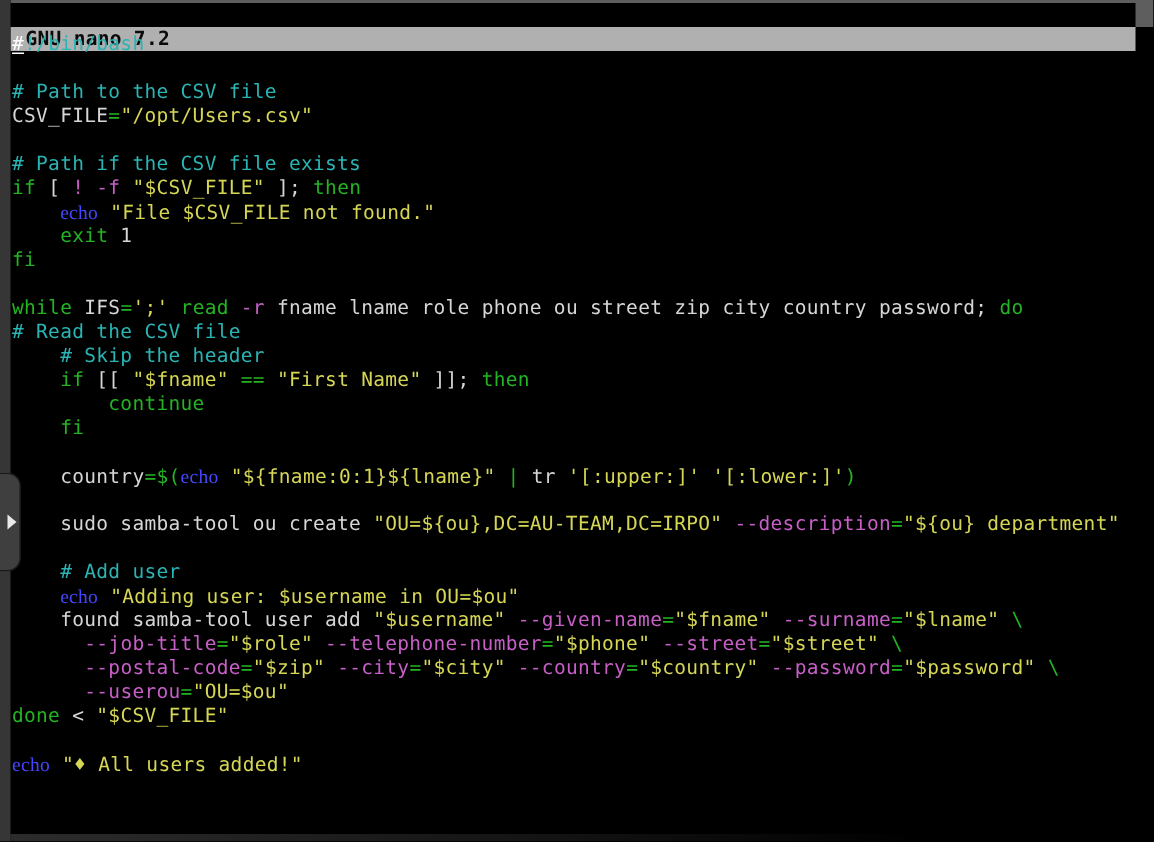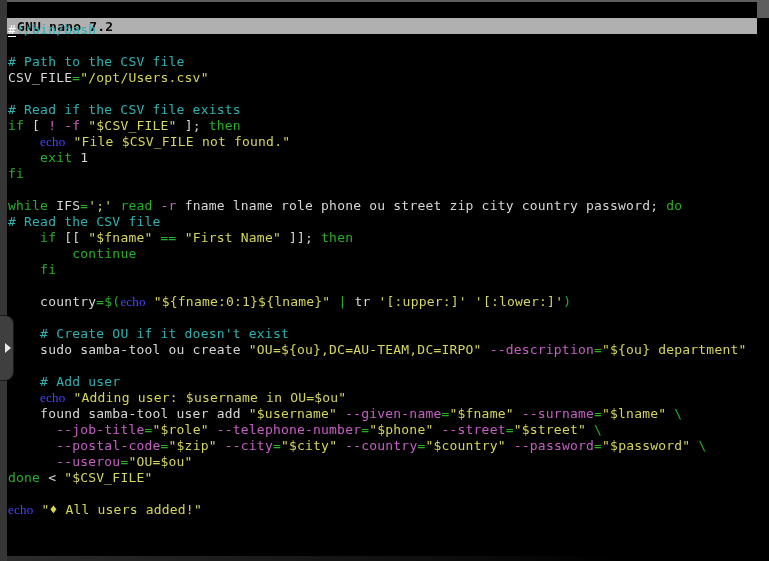--- a/index.html
+++ b/index.html
@@ -58,35 +58,35 @@
   <div id="drawer-handle">
     <span class="tri"></span>
   </div>
 
   <div id="screen">
       <div class="line"><span class="x">#</span><span class="c">!/bin/bash</span></div>
       <div class="line"></div>
       <div class="line"><span class="c"># Path to the CSV file</span></div>
       <div class="line"><span class="t">CSV_FILE</span><span class="k">=</span><span class="s">"/opt/Users.csv"</span></div>
       <div class="line"></div>
-      <div class="line"><span class="c"># Read if the CSV file exists</span></div>
+      <div class="line"><span class="c"># Path if the CSV file exists</span></div>
       <div class="line"><span class="k">if</span><span class="t"> [ </span><span class="f">!</span><span class="t"> </span><span class="f">-f</span><span class="t"> </span><span class="s">"$CSV_FILE"</span><span class="t"> ]; </span><span class="k">then</span></div>
       <div class="line"><span class="t">    </span><span class="b">echo</span><span class="t"> </span><span class="s">"File $CSV_FILE not found."</span></div>
       <div class="line"><span class="t">    </span><span class="k">exit</span><span class="t"> 1</span></div>
       <div class="line"><span class="k">fi</span></div>
       <div class="line"></div>
       <div class="line"><span class="k">while</span><span class="t"> IFS</span><span class="k">=</span><span class="s">';'</span><span class="t"> </span><span class="k">read</span><span class="t"> </span><span class="f">-r</span><span class="t"> fname lname role phone ou street zip city country password; </span><span class="k">do</span></div>
       <div class="line"><span class="c"># Read the CSV file</span></div>
+      <div class="line"><span class="t">    </span><span class="c"># Skip the header</span></div>
       <div class="line"><span class="t">    </span><span class="k">if</span><span class="t"> [[ </span><span class="s">"$fname"</span><span class="t"> </span><span class="k">==</span><span class="t"> </span><span class="s">"First Name"</span><span class="t"> ]]; </span><span class="k">then</span></div>
       <div class="line"><span class="t">        </span><span class="k">continue</span></div>
       <div class="line"><span class="t">    </span><span class="k">fi</span></div>
       <div class="line"></div>
       <div class="line"><span class="t">    country</span><span class="k">=$(</span><span class="b">echo</span><span class="t"> </span><span class="s">"${fname:0:1}${lname}"</span><span class="t"> </span><span class="k">|</span><span class="t"> tr </span><span class="s">'[:upper:]'</span><span class="t"> </span><span class="s">'[:lower:]'</span><span class="k">)</span></div>
       <div class="line"></div>
-      <div class="line"><span class="t">    </span><span class="c"># Create OU if it doesn't exist</span></div>
       <div class="line"><span class="t">    sudo samba-tool ou create </span><span class="s">"OU=${ou},DC=AU-TEAM,DC=IRPO"</span><span class="t"> </span><span class="f">--description</span><span class="k">=</span><span class="s">"${ou} department"</span></div>
       <div class="line"></div>
       <div class="line"><span class="t">    </span><span class="c"># Add user</span></div>
       <div class="line"><span class="t">    </span><span class="b">echo</span><span class="t"> </span><span class="s">"Adding user: $username in OU=$ou"</span></div>
       <div class="line"><span class="t">    found samba-tool user add </span><span class="s">"$username"</span><span class="t"> </span><span class="f">--given-name</span><span class="k">=</span><span class="s">"$fname"</span><span class="t"> </span><span class="f">--surname</span><span class="k">=</span><span class="s">"$lname"</span><span class="t"> </span><span class="k">\</span></div>
       <div class="line"><span class="t">      </span><span class="f">--job-title</span><span class="k">=</span><span class="s">"$role"</span><span class="t"> </span><span class="f">--telephone-number</span><span class="k">=</span><span class="s">"$phone"</span><span class="t"> </span><span class="f">--street</span><span class="k">=</span><span class="s">"$street"</span><span class="t"> </span><span class="k">\</span></div>
       <div class="line"><span class="t">      </span><span class="f">--postal-code</span><span class="k">=</span><span class="s">"$zip"</span><span class="t"> </span><span class="f">--city</span><span class="k">=</span><span class="s">"$city"</span><span class="t"> </span><span class="f">--country</span><span class="k">=</span><span class="s">"$country"</span><span class="t"> </span><span class="f">--password</span><span class="k">=</span><span class="s">"$password"</span><span class="t"> </span><span class="k">\</span></div>
       <div class="line"><span class="t">      </span><span class="f">--userou</span><span class="k">=</span><span class="s">"OU=$ou"</span></div>
       <div class="line"><span class="k">done</span><span class="t"> &lt; </span><span class="s">"$CSV_FILE"</span></div>
       <div class="line"></div>

